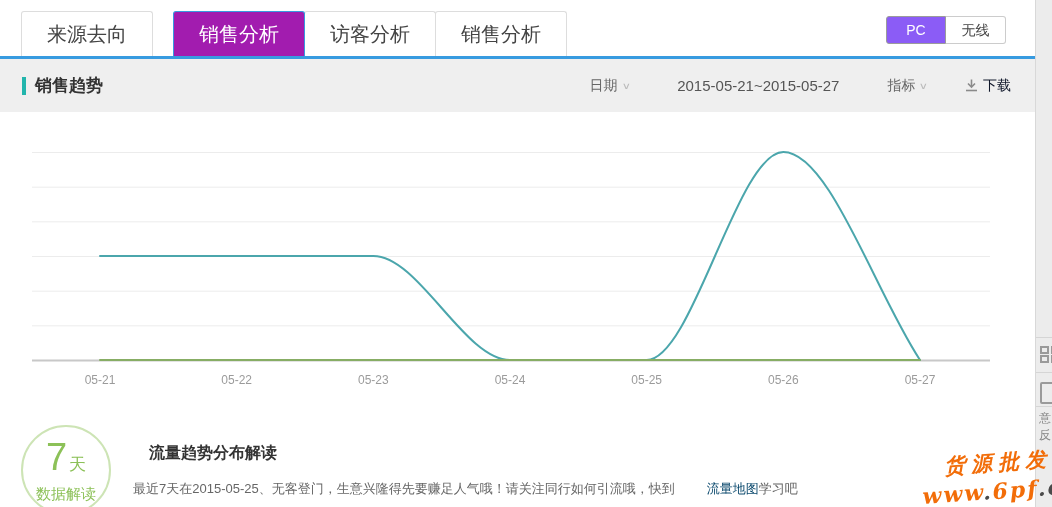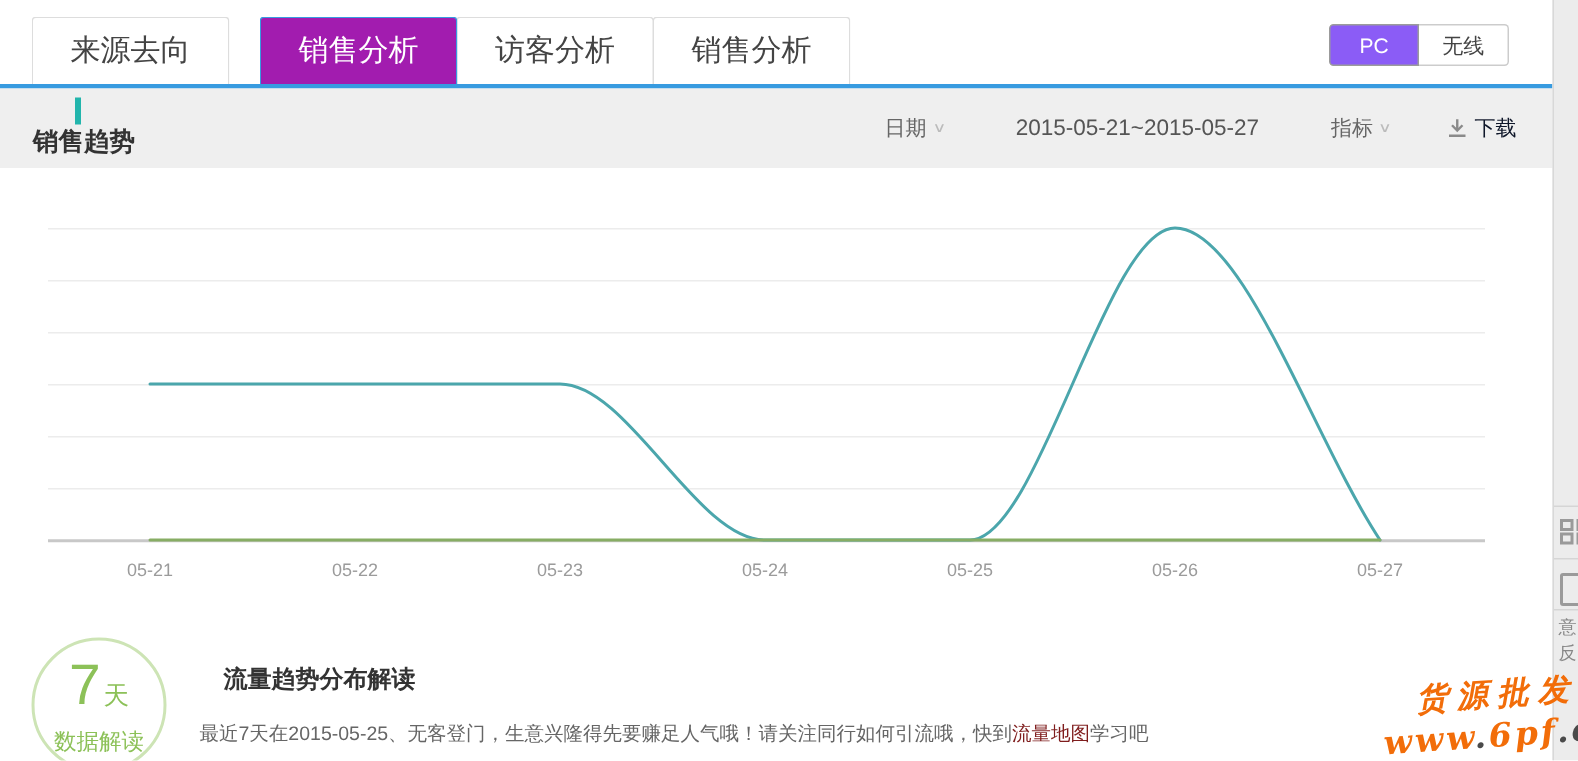--- a/index.html
+++ b/index.html
@@ -16,21 +16,21 @@
 
   
   .device-toggle{position:absolute;left:886px;top:16px;display:flex;}
   .dev{width:60px;height:28px;line-height:26px;text-align:center;font-size:14px;box-sizing:border-box;cursor:pointer;}
   .dev.active{background:#8b5cf6;border:1px solid #9b9b9b;color:#fff;border-radius:3px 0 0 3px;}
   .dev.plain{background:#fff;border:1px solid #ccc;border-left:none;color:#444;border-radius:0 3px 3px 0;}
 
   
   .section-header{position:absolute;left:0;top:59px;width:1035px;height:53px;background:#efefef;
                   display:flex;align-items:center;justify-content:space-between;box-sizing:border-box;padding:0 24px 0 22px;}
-  .title-wrap{display:flex;align-items:center;flex-direction:column;}
+  .title-wrap{display:flex;align-items:center;}
   .accent-bar{display:inline-block;width:4px;height:18px;background:#22b5ac;margin-right:9px;}
   .section-title{font-size:17px;font-weight:bold;color:#333;}
   .controls{display:flex;align-items:center;color:#666;font-size:14px;}
   .ctrl{cursor:pointer;display:inline-flex;align-items:center;}
   .chev{font-size:9px;color:#bbb;margin-left:5px;transform:scaleX(1.4);}
   .date-range{color:#555;font-size:15px;margin:16px 48px;cursor:pointer;}
   .metric{margin-right:38px;}
   .download{color:#0f172a;}
   .download svg{margin-right:5px;}
 
@@ -41,21 +41,21 @@
   .insight{position:absolute;left:0;top:424px;width:1035px;}
   .badge-circle{position:absolute;left:21px;top:1px;width:90px;height:90px;border:2px solid #cde4b5;
                 border-radius:50%;text-align:center;box-sizing:border-box;padding-top:12px;}
   .badge-top{color:#8cc158;line-height:36px;}
   .badge-top .n{font-size:38px;}
   .badge-top .u{font-size:17px;margin-left:2px;}
   .badge-cap{color:#8cc158;font-size:15px;margin-top:2px;}
   .insight-text{position:absolute;left:133px;top:3px;width:780px;}
   .insight-title{margin:16px;font-size:16px;font-weight:bold;color:#333;}
   .insight-body{margin:11px 0 0 0;font-size:13px;color:#666;white-space:nowrap;}
-  .insight-body a{color:#7f1d1d;text-decoration:none;cursor:pointer;}
+  .insight-body a{color:#0c4a6e;text-decoration:none;cursor:pointer;padding-left:32px;}
 
   
   .sidebar{position:absolute;left:1035px;top:0;width:17px;height:507px;background:#ececec;border-left:1px solid #d8d8d8;box-sizing:border-box;}
   .sb-divider{position:absolute;left:0;width:17px;height:1px;background:#d5d5d5;}
   .sb-icon{position:absolute;left:4px;color:#8a8a8a;}
   .qr{top:346px;width:18px;height:18px;}
   .qr i{position:absolute;display:block;border:2px solid #9a9a9a;width:5px;height:4px;}
   .qr i.b{top:9px;}
   .qr i.r{left:11px;width:8px;}
   .panel{top:382px;width:20px;height:18px;border:2px solid #9a9a9a;border-radius:2px;}

